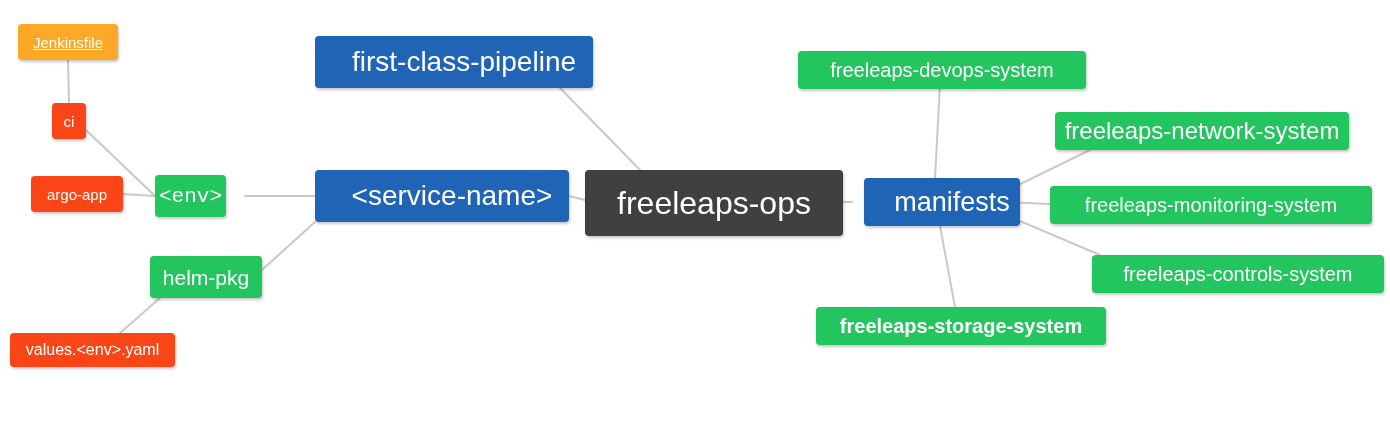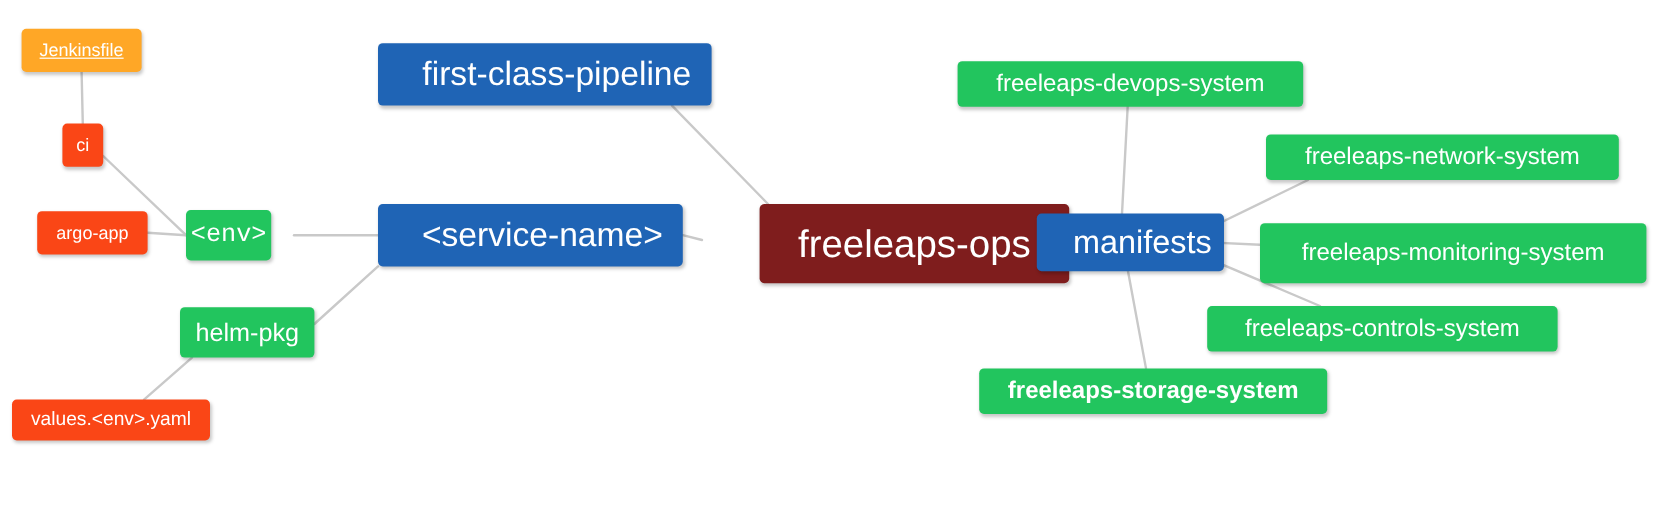--- a/index.html
+++ b/index.html
@@ -29,21 +29,21 @@
     align-items: center;
     justify-content: center;
     box-sizing: border-box;
     border-radius: 4px;
     color: #ffffff;
     white-space: nowrap;
     line-height: 1;
     box-shadow: 1px 2px 3px rgba(0,0,0,0.22);
     padding: 0 12px;
   }
-  .n-root   { background: #7f1d1d; margin-left: 48px; }
+  .n-root   { background: #404040; }
   .n-blue   { background: #1f64b5; padding-left: 32px; }
   .n-green  { background: #22c55e; }
   .n-orange { background: #ffa726; }
   .n-red    { background: #fa4616; }
 </style>
 </head>
 <body>
 
 <div id="canvas">
   <svg id="links" viewBox="0 0 1390 421" width="1390" height="421">
@@ -67,18 +67,18 @@
       <div class="node n-red" style="left: 52px; top: 103px; width: 34px; height: 36px; font-size: 15px;">ci</div>
       <div class="node n-red" style="left: 31px; top: 176px; width: 92px; height: 36px; font-size: 15px;">argo-app</div>
       <div class="node n-green" style="left: 155px; top: 175px; width: 71px; height: 42px; font-size: 21px; font-family: Liberation Mono, monospace;">&lt;env&gt;</div>
       <div class="node n-green" style="left: 150px; top: 256px; width: 112px; height: 42px; font-size: 21px;">helm-pkg</div>
       <div class="node n-red" style="left: 10px; top: 333px; width: 165px; height: 34px; font-size: 16px;">values.&lt;env&gt;.yaml</div>
       <div class="node n-blue" style="left: 315px; top: 36px; width: 278px; height: 52px; font-size: 28px;">first-class-pipeline</div>
       <div class="node n-blue" style="left: 315px; top: 170px; width: 254px; height: 52px; font-size: 28px;">&lt;service-name&gt;</div>
       <div class="node n-root" style="left: 585px; top: 170px; width: 258px; height: 66px; font-size: 32px;">freeleaps-ops</div>
       <div class="node n-blue" style="left: 852px; top: 178px; width: 156px; height: 48px; font-size: 27px; margin-left: 12px;">manifests</div>
       <div class="node n-green" style="left: 798px; top: 27px; width: 288px; height: 38px; font-size: 20px; margin-top: 24px;">freeleaps-devops-system</div>
-      <div class="node n-green" style="left: 1055px; top: 112px; width: 294px; height: 38px; font-size: 20px;">freeleaps-network-system</div>
-      <div class="node n-green" style="left: 1050px; top: 186px; width: 322px; height: 50px; font-size: 20px;">freeleaps-monitoring-system</div>
-      <div class="node n-green" style="left: 1006px; top: 255px; width: 292px; height: 38px; font-size: 20px;">freeleaps-controls-system</div>
+      <div class="node n-green" style="left: 1055px; top: 112px; width: 294px; height: 38px; font-size: 24px;">freeleaps-network-system</div>
+      <div class="node n-green" style="left: 1050px; top: 186px; width: 322px; height: 38px; font-size: 20px;">freeleaps-monitoring-system</div>
+      <div class="node n-green" style="left: 1092px; top: 255px; width: 292px; height: 38px; font-size: 20px;">freeleaps-controls-system</div>
       <div class="node n-green" style="left: 816px; top: 307px; width: 290px; height: 38px; font-size: 20px; font-weight: bold;">freeleaps-storage-system</div>
     </div>
 </div>
 
 </body></html>

